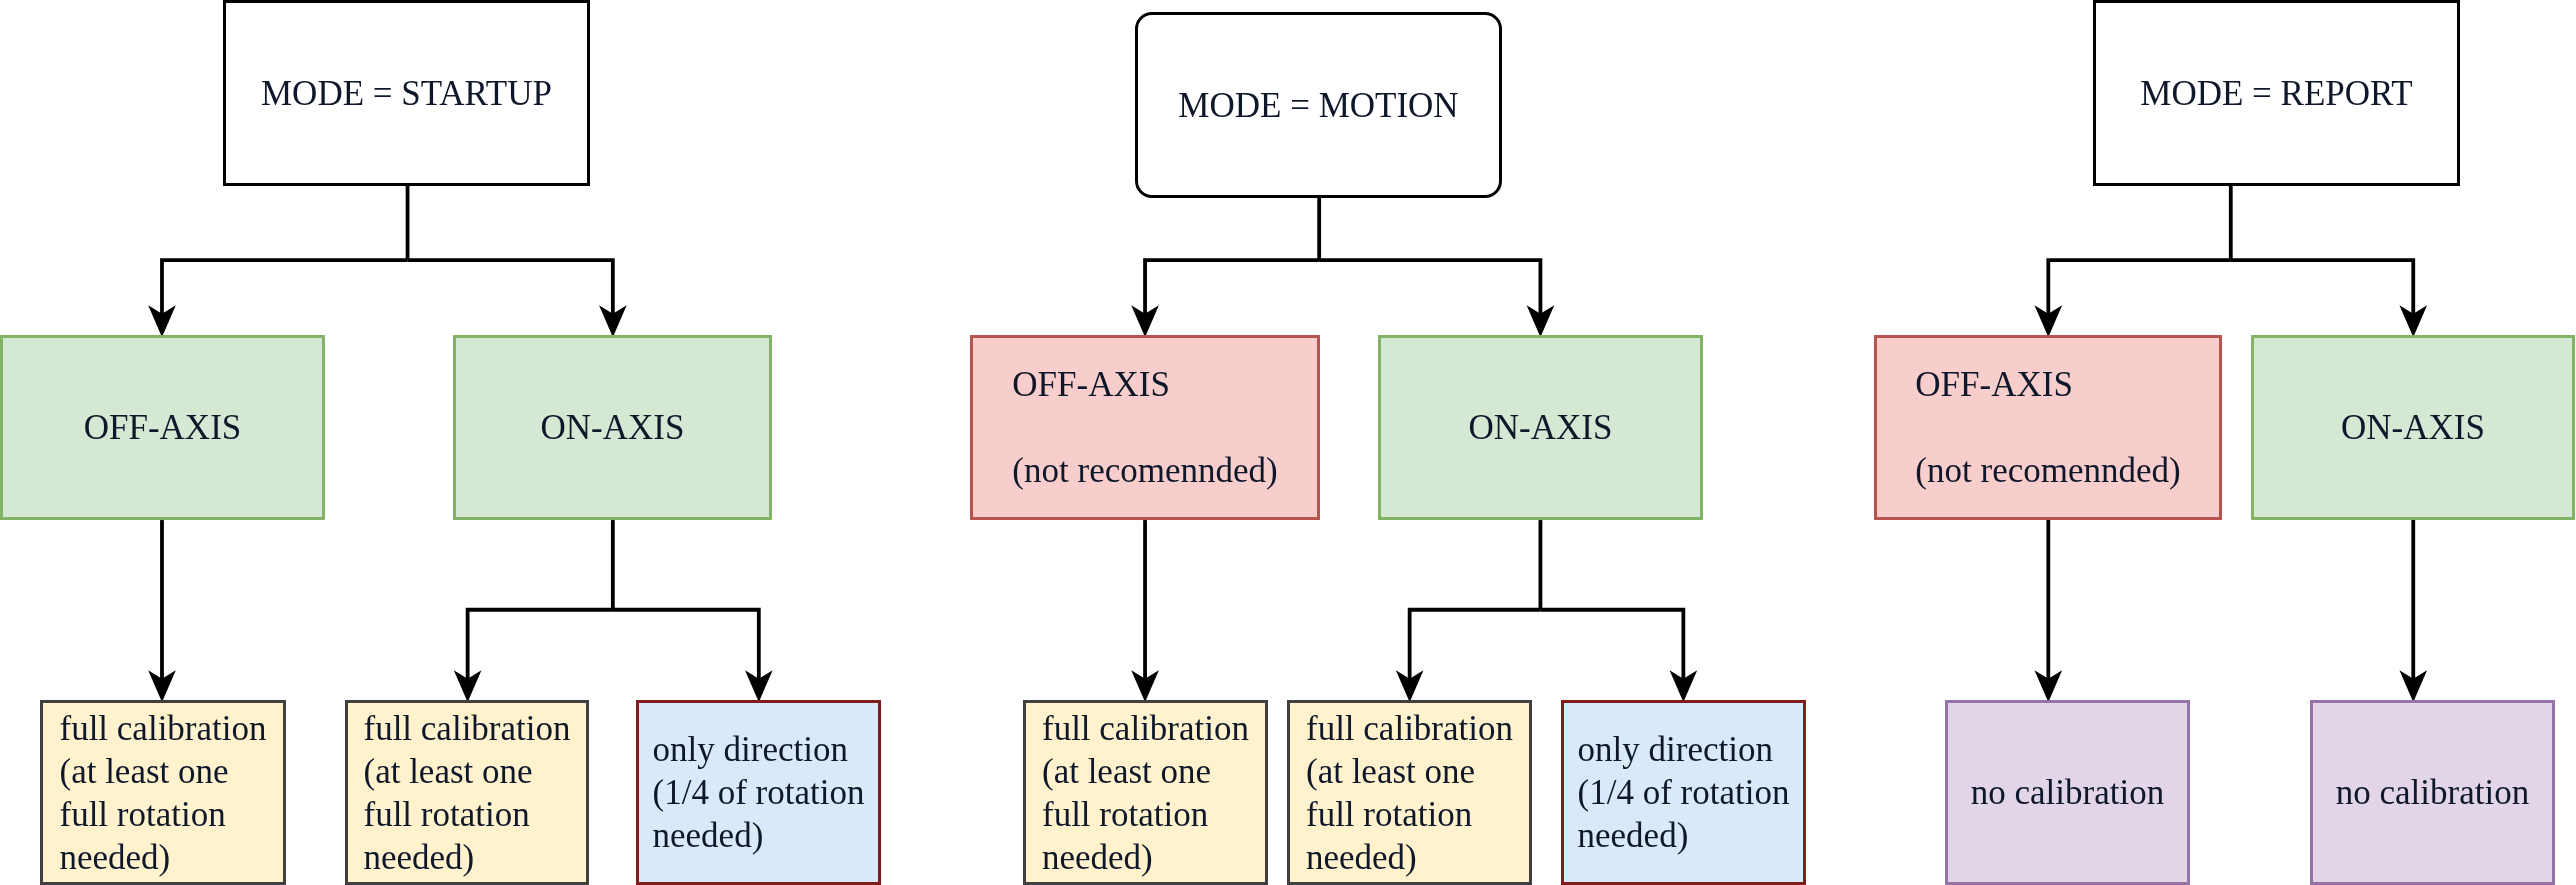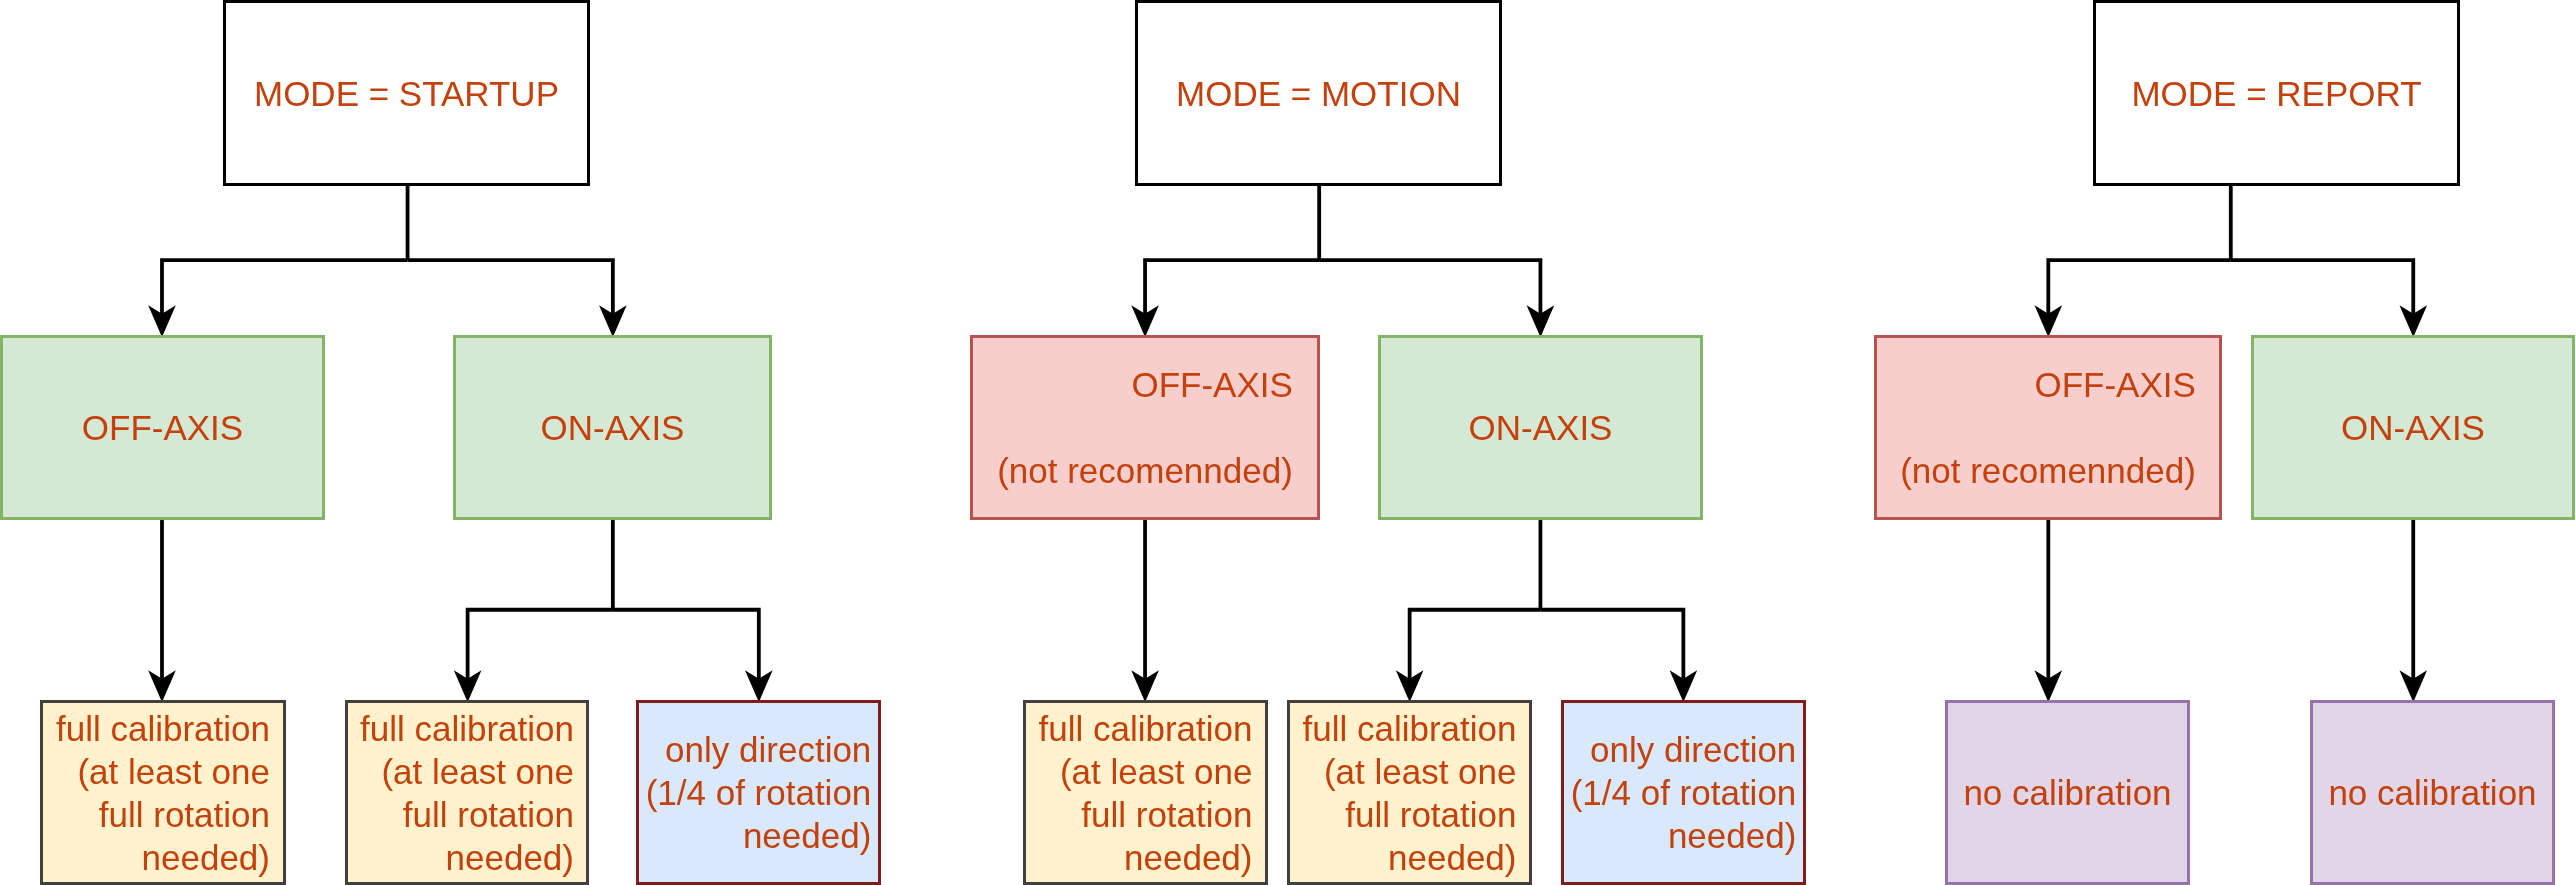--- a/index.html
+++ b/index.html
@@ -1,33 +1,33 @@
 <!DOCTYPE html>
 <html style="font-size:12px"><head>
 <meta charset="utf-8">
 <style>
   html, body { margin: 0; padding: 0; background: #ffffff; }
   body { width: 2576px; height: 885px; position: relative; overflow: hidden;
          font-family: "Liberation Sans", sans-serif; }
   #canvas { position: absolute; left: 0; top: 0; width: 2576px; height: 885px; }
   svg.wires { position: absolute; left: 0; top: 0; width: 2576px; height: 885px; }
   .node { position: absolute; box-sizing: border-box; display: flex; align-items: center;
-          justify-content: center; text-align: right; color: #c2410c; font-size: 35px;
-          line-height: 43px; border-style: solid; white-space: pre-line; }
+          justify-content: center; text-align: left; color: #0f172a; font-size: 35px;
+          line-height: 43px; border-style: solid; white-space: pre-line; font-family: Liberation Serif, serif; }
   .mode  { background: #ffffff; border: 3.8px solid #000000; }
   .green { background: #d5e8d4; border: 3px solid #82b366; }
   .red   { background: #f8cecc; border: 3px solid #b85450; }
   .yellow{ background: #fff2cc; border: 3px solid #404040; }
   .blue  { background: #dae8fc; border: 3px solid #7f1d1d; }
   .purple{ background: #e1d5e7; border: 3px solid #9673a6; margin-left: 19px; }
   .label { display: block; }
 
   
   #n-startup { left: 223px; top: 0px;   width: 367px; height: 186px; }
-  #n-motion  { left: 1135px; top: 0px;  width: 367px; height: 186px; }
+  #n-motion  { left: 1135px; top: 12px;  width: 367px; height: 186px; border-radius: 17px; }
   #n-report  { left: 2048px; top: 0px;  width: 367px; height: 186px; margin-left: 45px; }
 
   #n-s-off { left: 0px;    top: 335px; width: 325px; height: 185px; }
   #n-s-on  { left: 453px;  top: 335px; width: 319px; height: 185px; }
   #n-m-off { left: 970px; top: 335px; width: 350px; height: 185px; }
   #n-m-on  { left: 1378px; top: 335px; width: 325px; height: 185px; }
   #n-r-off { left: 1874px; top: 335px; width: 348px; height: 185px; }
   #n-r-on  { left: 2251px; top: 335px; width: 324px; height: 185px; }
 
   #n-s-off-r  { left: 40px;   top: 700px; width: 246px; height: 185px; }

